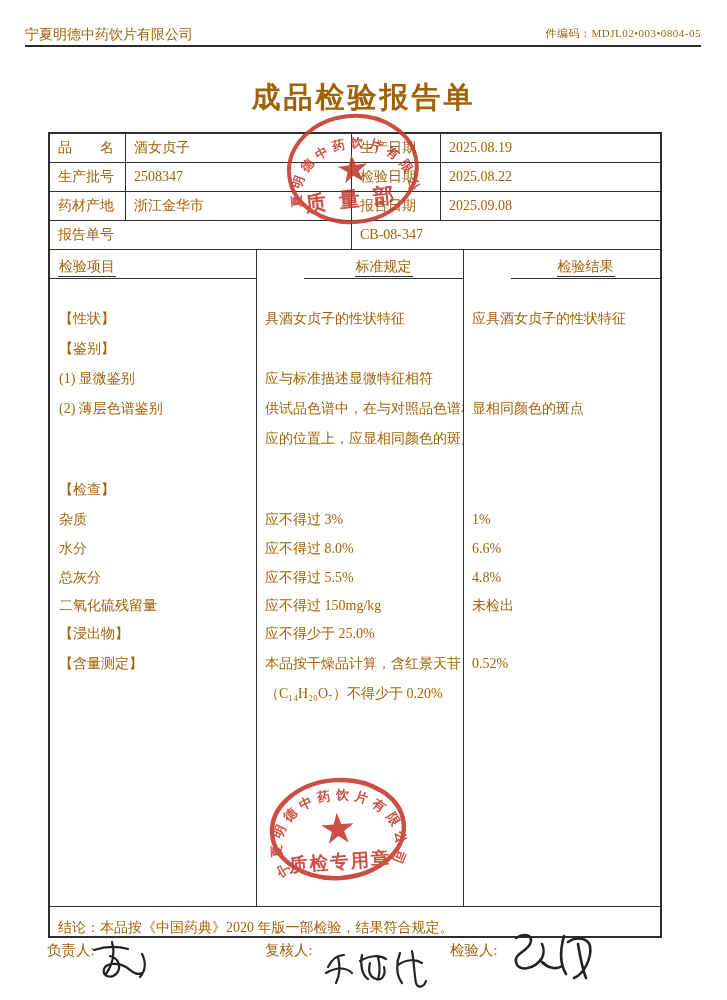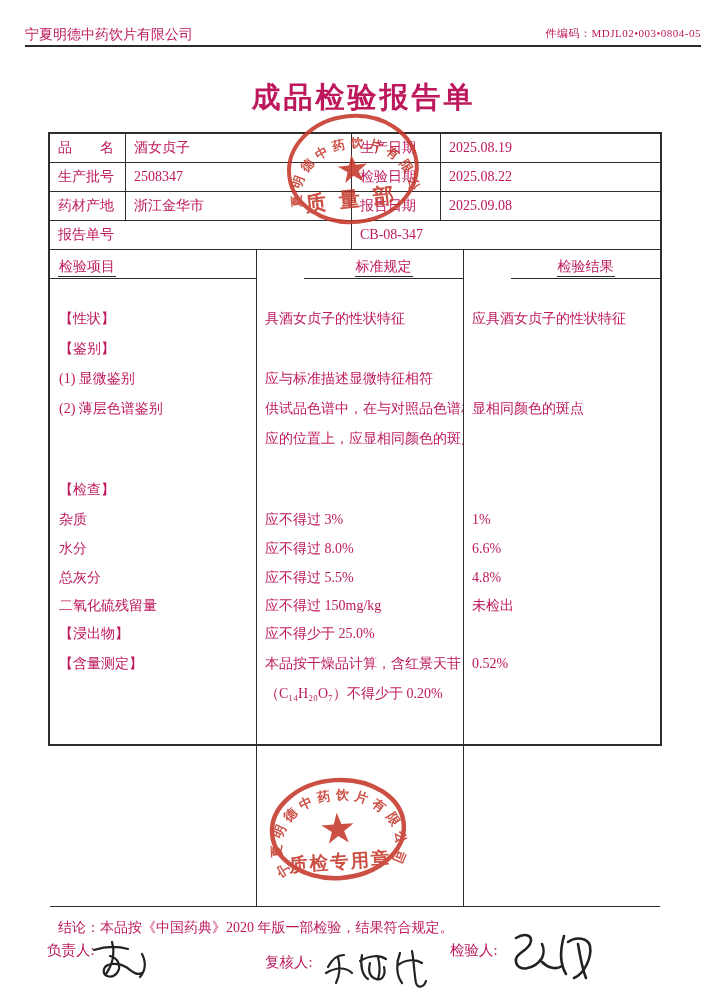--- a/index.html
+++ b/index.html
@@ -1,25 +1,25 @@
 <!DOCTYPE html>
 <html><head>
 <meta charset="utf-8">
 <style>
   html,body { margin:0; padding:0; background:#ffffff; }
   .sheet { position:relative; width:727px; height:1000px; background:#ffffff;
-           font-family:"Liberation Serif","DejaVu Serif",serif; color:#be185d; overflow:hidden; }
+           font-family:"Liberation Serif","DejaVu Serif",serif; color:#a16207; overflow:hidden; }
 
   .hdr-left  { position:absolute; left:25px; top:26px; font-size:14px; }
   .hdr-right { position:absolute; right:26px; top:26px; font-size:11px; letter-spacing:.5px; }
   .hdr-rule  { position:absolute; left:25px; top:45px; width:676px; height:2px; background:#2b2b2b; }
   .title { position:absolute; left:0; top:78px; width:100%; text-align:center;
            font-size:29px; font-weight:bold; letter-spacing:3px; }
 
-  .tbl { position:absolute; left:48px; top:132px; width:614px; height:614px;
+  .tbl { position:absolute; left:48px; top:132px; width:614px; height:806px;
          border:2px solid #2e2e2e; box-sizing:border-box; font-size:14px; }
   .irow { display:grid; grid-template-columns:76px 226px 89px 219px; height:29px;
           line-height:27px; border-bottom:1px solid #2e2e2e; box-sizing:border-box; }
   .irow2 { display:grid; grid-template-columns:302px 308px; height:29px;
            line-height:27px; border-bottom:1px solid #2e2e2e; box-sizing:border-box; }
   .cell { padding-left:8px; border-right:1px solid #2e2e2e; box-sizing:border-box;
           white-space:nowrap; overflow:hidden; }
   .cell.last { border-right:none; }
 
   .insp { position:relative; height:657px; border-bottom:1px solid #2e2e2e; box-sizing:border-box; }
@@ -30,21 +30,21 @@
   .ihead .hc { text-align:center;margin-left:48px; }
   .ihead .hl { padding-left:8px; }
   .ihead span { border-bottom:1px solid #2e2e2e; padding:0 1px 2px; }
   .ln { position:absolute; left:0; right:0; display:grid;
         grid-template-columns:206px 207px 197px; line-height:20px; }
   .ln > span { padding-left:9px; white-space:nowrap; overflow:hidden; }
 
   .concl { height:29px; line-height:27px; padding-left:8px; white-space:nowrap;margin-top:7px; }
 
   .sigrow { position:absolute; top:941px; font-size:14.5px; }
-  .sl1 { left:47px; } .sl2 { left:265px;margin-top:12px; } .sl3 { left:450px; }
+  .sl1 { left:47px; } .sl2 { left:265px; } .sl3 { left:450px; }
   .sig { position:absolute; }
   .sig path { fill:none; stroke:#222; stroke-linecap:round; stroke-linejoin:round; }
 
   .stamp { position:absolute; opacity:.88; }
   .stamp-top { left:281px; top:110px; transform:rotate(-6deg); }
   .stamp-bot { left:264px; top:774px; transform:rotate(-4deg); }
   .stamp ellipse { fill:none; stroke:#c5372b; }
   .stamp text { fill:#c5372b; font-family:"Liberation Sans","DejaVu Sans",sans-serif; font-weight:bold; }
 </style>
 </head>

